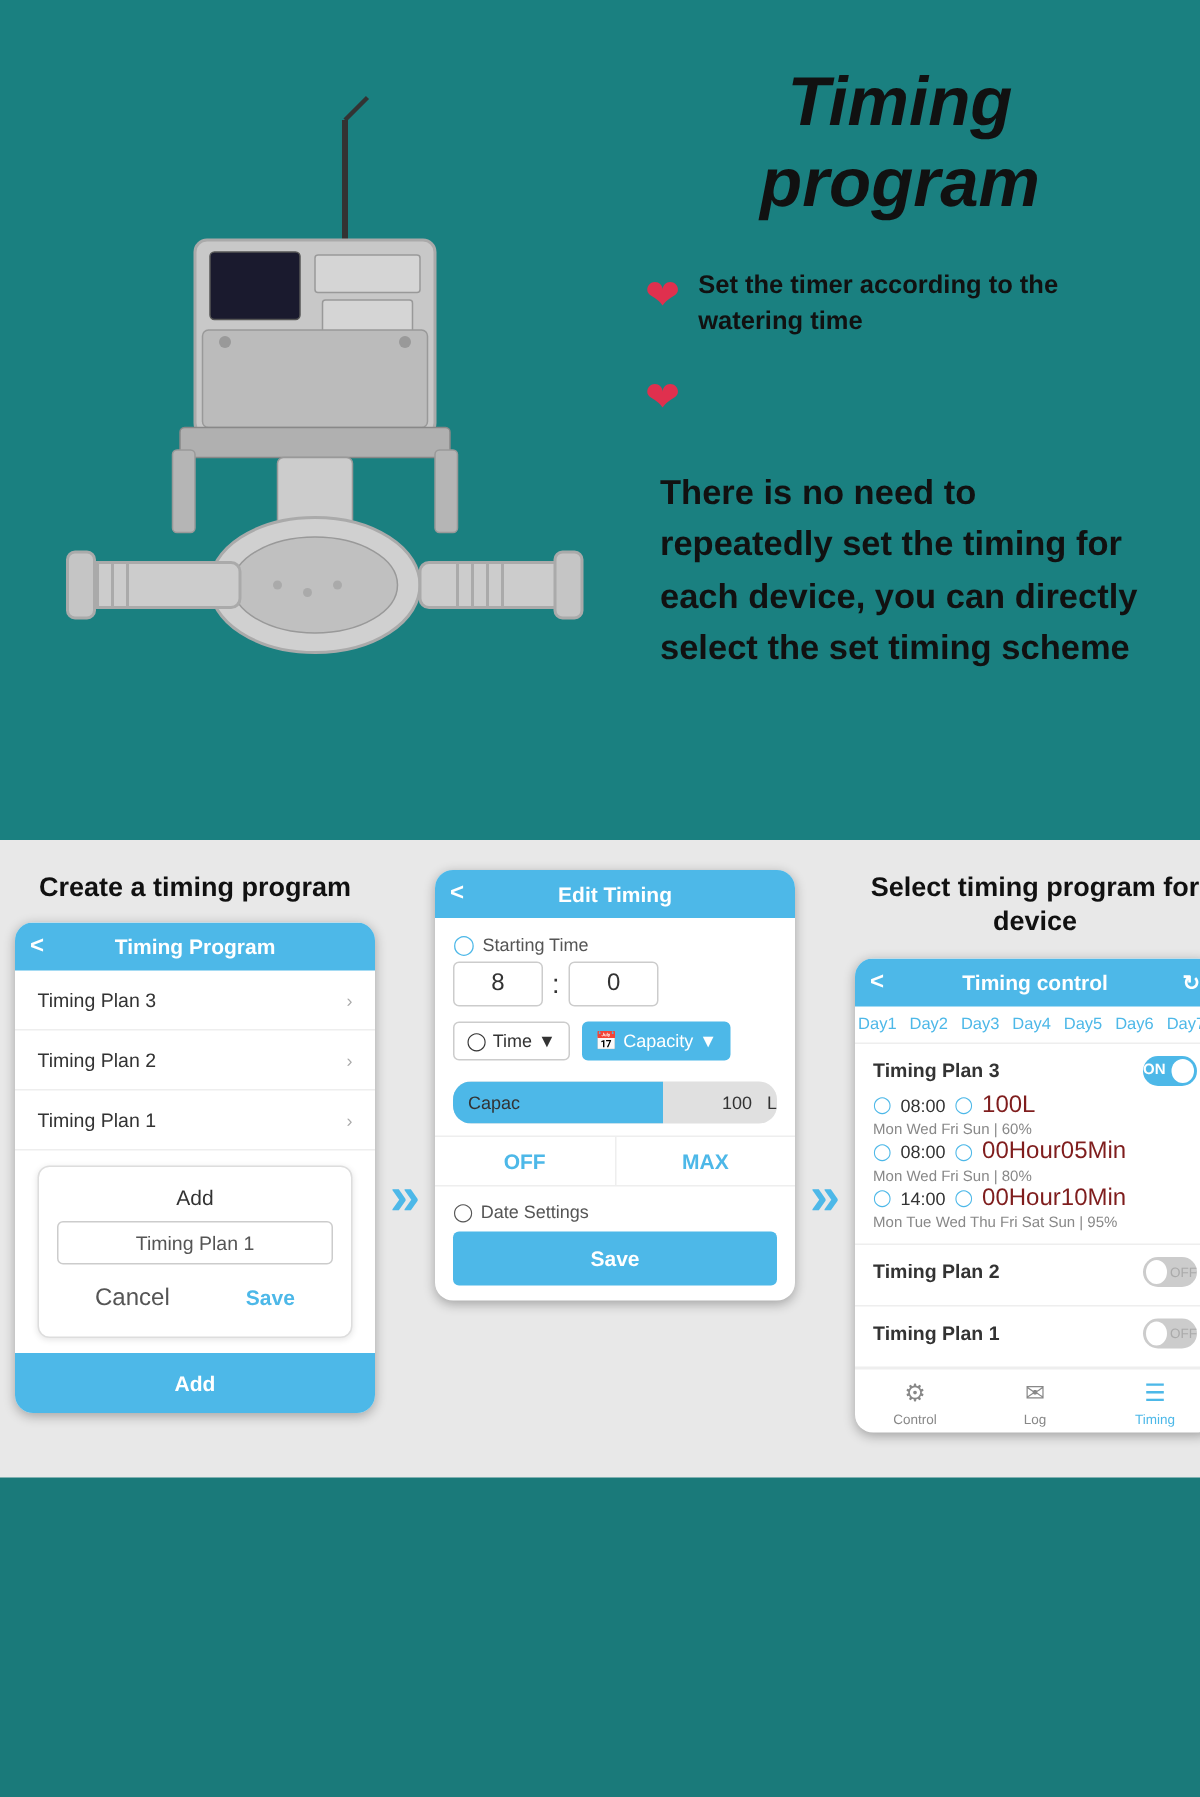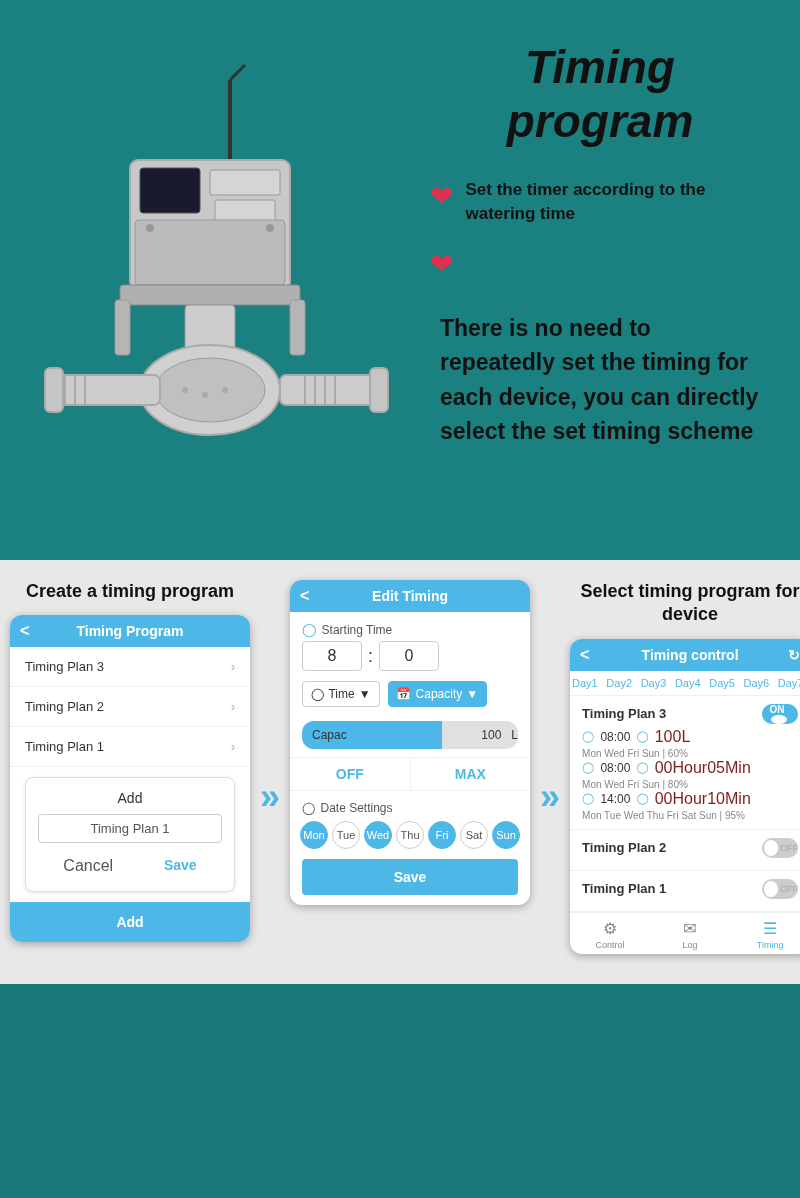--- a/index.html
+++ b/index.html
@@ -438,21 +438,20 @@
 
     .toggle-on {
       background: #4db8e8;
       border-radius: 10px;
       width: 36px;
       height: 20px;
       display: flex;
       align-items: center;
       justify-content: flex-end;
       padding-right: 2px;
-      flex-direction: column;
     }
 
     .toggle-off {
       background: #ccc;
       border-radius: 10px;
       width: 36px;
       height: 20px;
       display: flex;
       align-items: center;
       justify-content: flex-start;
@@ -709,29 +708,20 @@
         <div class="off-max-row">
           <div class="off-btn">OFF</div>
           <div class="max-btn">MAX</div>
         </div>
 
         <div class="date-settings-label">
           <span>◯</span>
           <span>Date Settings</span>
         </div>
 
-        <div class="weekday-row">
-          <div class="weekday-circle active">Mon</div>
-          <div class="weekday-circle">Tue</div>
-          <div class="weekday-circle active">Wed</div>
-          <div class="weekday-circle">Thu</div>
-          <div class="weekday-circle active">Fri</div>
-          <div class="weekday-circle">Sat</div>
-          <div class="weekday-circle active">Sun</div>
-        </div>
 
         <div class="save-btn-blue">Save</div>
       </div>
     </div>
 
     <div class="step-arrow">»</div>
 
     <div class="step">
       <div class="step-title">Select timing program for device</div>
       <div class="phone-frame timing-control-phone">

